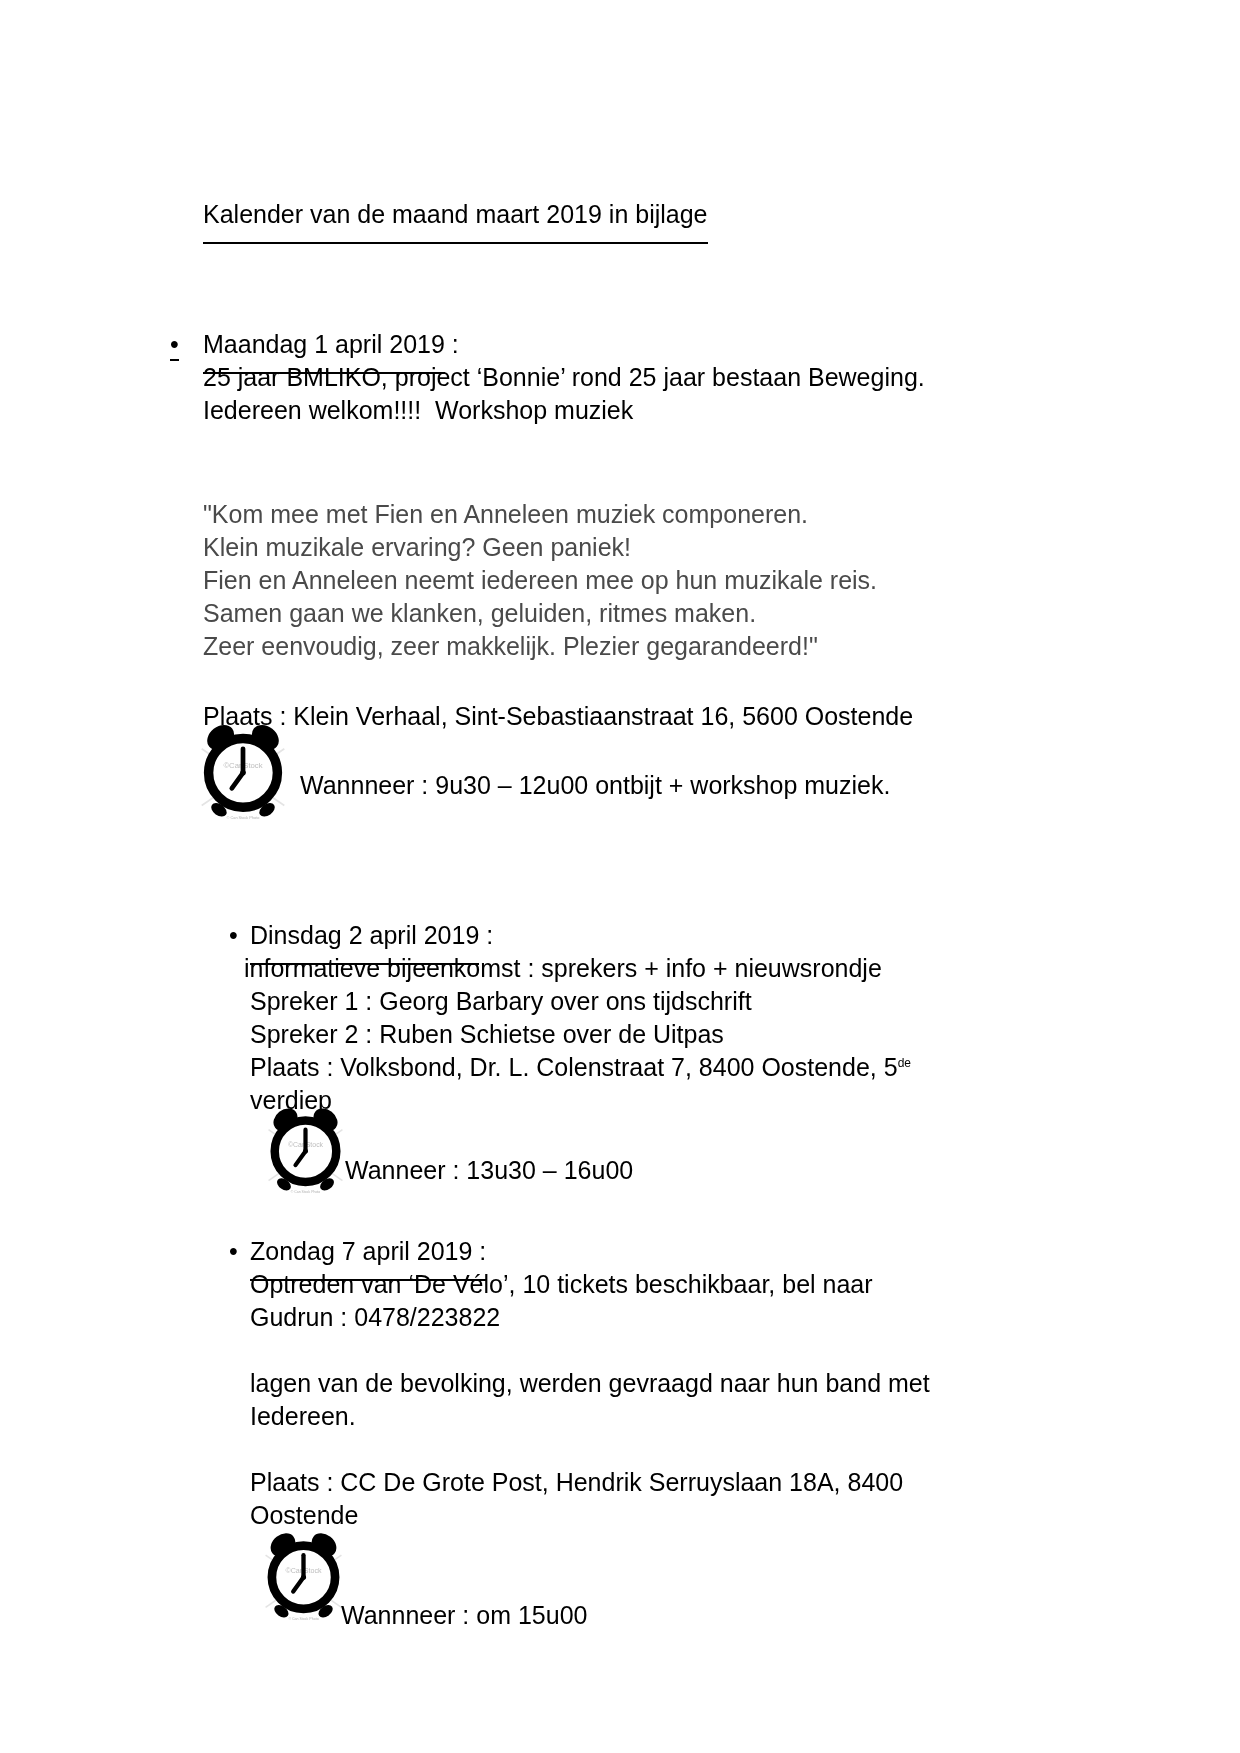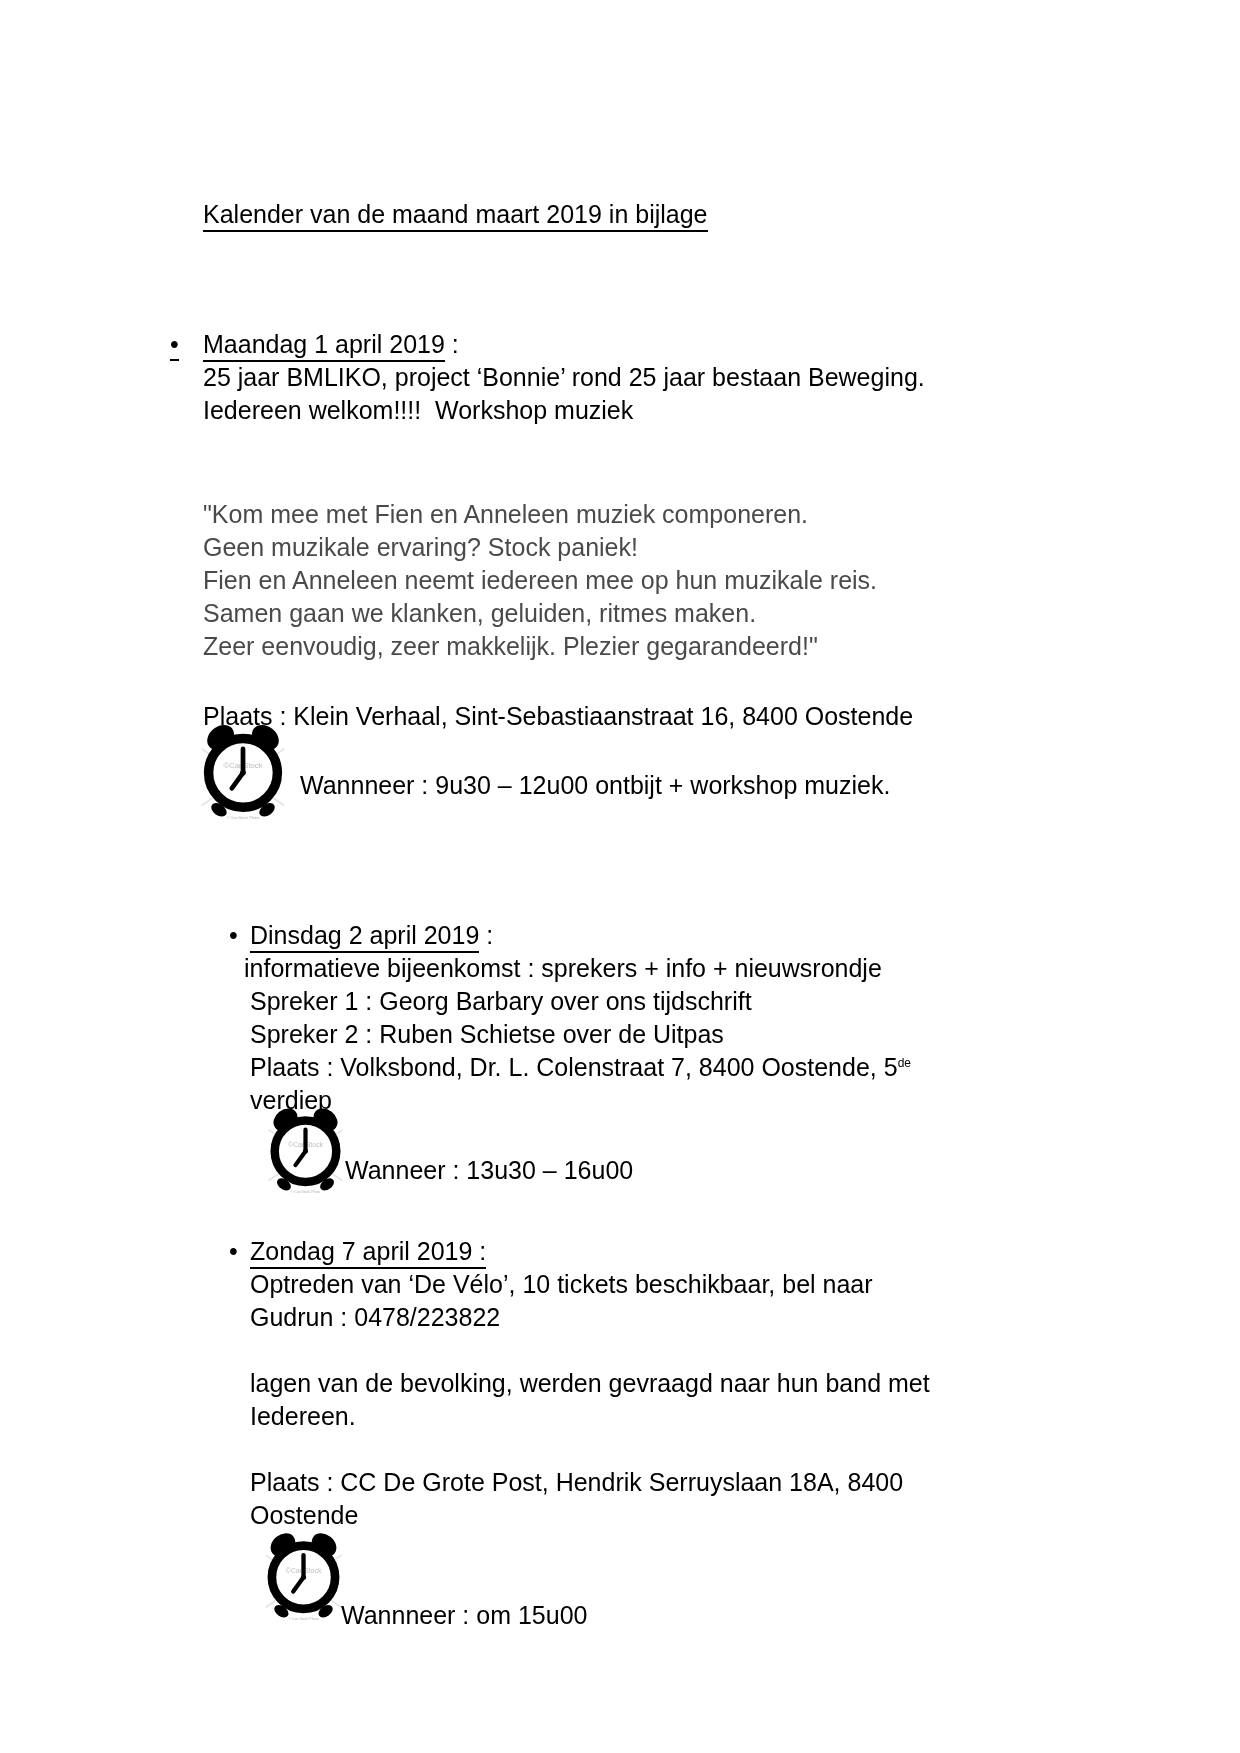--- a/index.html
+++ b/index.html
@@ -1,45 +1,45 @@
 <!DOCTYPE html>
 <html><head>
 <meta charset="utf-8">
 <style>
   html,body{margin:0;padding:0;background:#fff;}
   body{width:1240px;height:1753px;position:relative;font-family:"Liberation Sans",sans-serif;color:#000;}
   .page{position:absolute;inset:0;background:#fff;overflow:hidden;}
   .ln{position:absolute;font-size:25px;line-height:29px;white-space:pre;color:#000;}
   .quote{color:#4a4a4a;}
-  .u{display:inline-block;border-bottom:2px solid #000;padding-bottom:1px;}
+  .u{display:inline-block;border-bottom:2px solid #000;padding-bottom:13px;}
   .bullet{position:absolute;font-size:25px;line-height:29px;}
   .bullet .u{padding-bottom:0;}
   sup.sm{font-size:12px;vertical-align:super;line-height:0;}
   .clock{position:absolute;}
 </style>
 </head>
 <body>
 
 <div class="page">
 
   <div class="ln" style="left:203px;top:200px;"><span class="u">Kalender van de maand maart 2019 in bijlage</span></div>
 
   <div class="bullet" style="left:170px;top:330px;"><span class="u">•</span></div>
   <div class="ln" style="left:203px;top:330px;"><span class="u">Maandag 1 april 2019</span><span> :</span></div>
 
   <div class="ln" style="left:203px;top:363px;">25 jaar BMLIKO, project ‘Bonnie’ rond 25 jaar bestaan Beweging.</div>
   <div class="ln" style="left:203px;top:396px;">Iedereen welkom!!!!  Workshop muziek</div>
 
   <div class="ln quote" style="left:203px;top:500px;">"Kom mee met Fien en Anneleen muziek componeren.</div>
-  <div class="ln quote" style="left:203px;top:533px;">Geen muzikale ervaring? Stock paniek!</div>
+  <div class="ln quote" style="left:203px;top:533px;">Klein muzikale ervaring? Geen paniek!</div>
   <div class="ln quote" style="left:203px;top:566px;">Fien en Anneleen neemt iedereen mee op hun muzikale reis.</div>
   <div class="ln quote" style="left:203px;top:599px;">Samen gaan we klanken, geluiden, ritmes maken.</div>
   <div class="ln quote" style="left:203px;top:632px;">Zeer eenvoudig, zeer makkelijk. Plezier gegarandeerd!"</div>
 
-  <div class="ln" style="left:203px;top:702px;">Plaats : Klein Verhaal, Sint-Sebastiaanstraat 16, 8400 Oostende</div>
+  <div class="ln" style="left:203px;top:702px;">Plaats : Klein Verhaal, Sint-Sebastiaanstraat 16, 5600 Oostende</div>
 
   <div class="clock" style="left:200px;top:722px;width:86px;height:100px;">
     <svg width="86" height="100" viewBox="0 0 100 114" xmlns="http://www.w3.org/2000/svg">
       <line x1="2" y1="30" x2="98" y2="96" stroke="#e4e4e4" stroke-width="2"></line>
       <line x1="98" y1="30" x2="2" y2="96" stroke="#e4e4e4" stroke-width="2"></line>
       <ellipse cx="24" cy="17" rx="17" ry="13" fill="#000" transform="rotate(-38 24 17)"></ellipse>
       <ellipse cx="76" cy="17" rx="17" ry="13" fill="#000" transform="rotate(38 76 17)"></ellipse>
       <ellipse cx="22" cy="101" rx="10" ry="6.5" fill="#000" transform="rotate(35 22 101)"></ellipse>
       <ellipse cx="78" cy="101" rx="10" ry="6.5" fill="#000" transform="rotate(-35 78 101)"></ellipse>
       <circle cx="50" cy="58" r="40" fill="#fff" stroke="#000" stroke-width="11"></circle>

